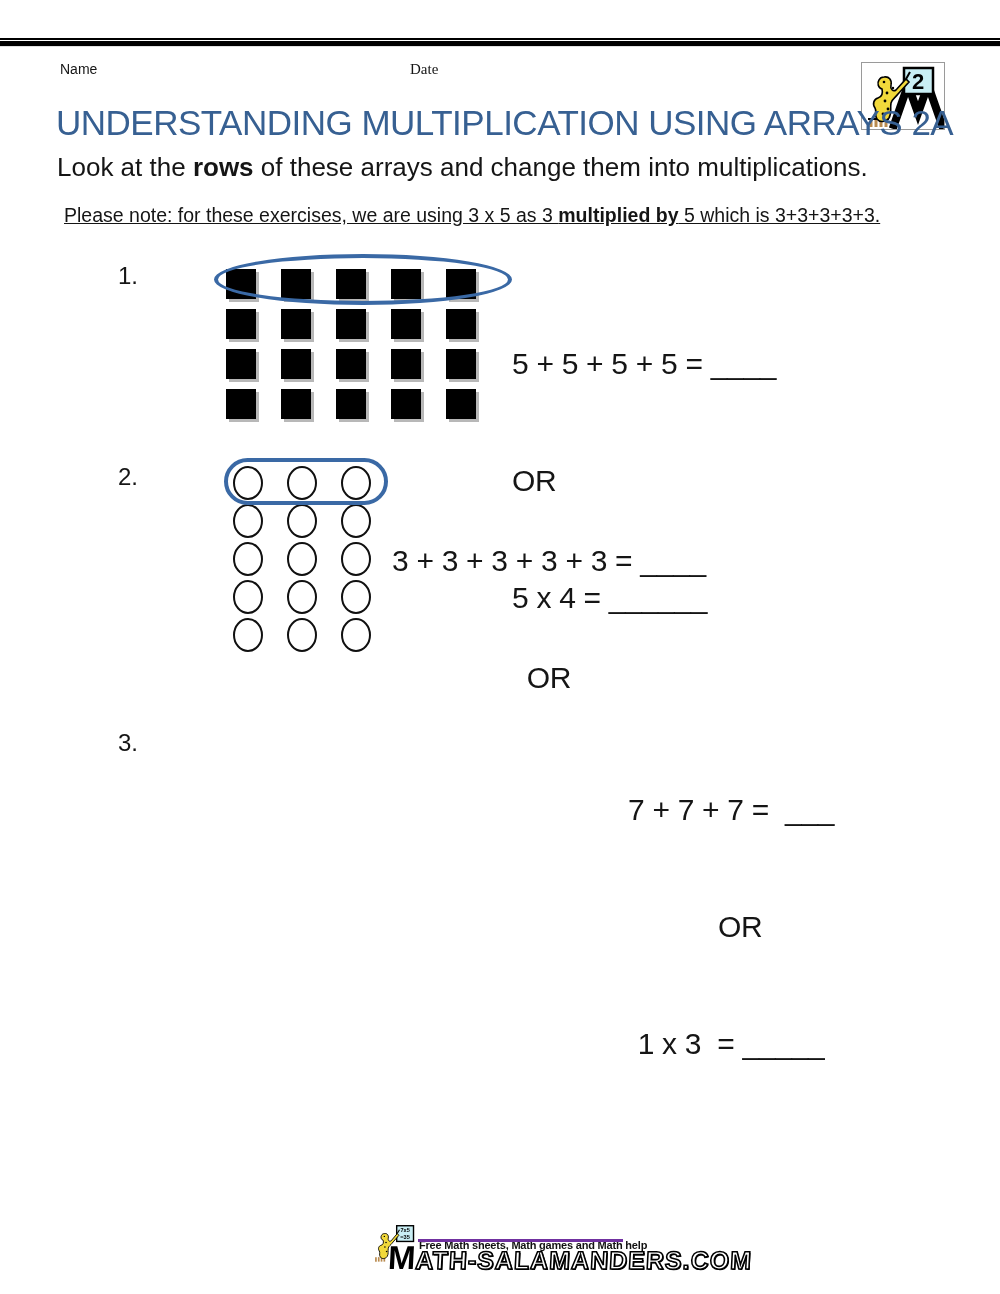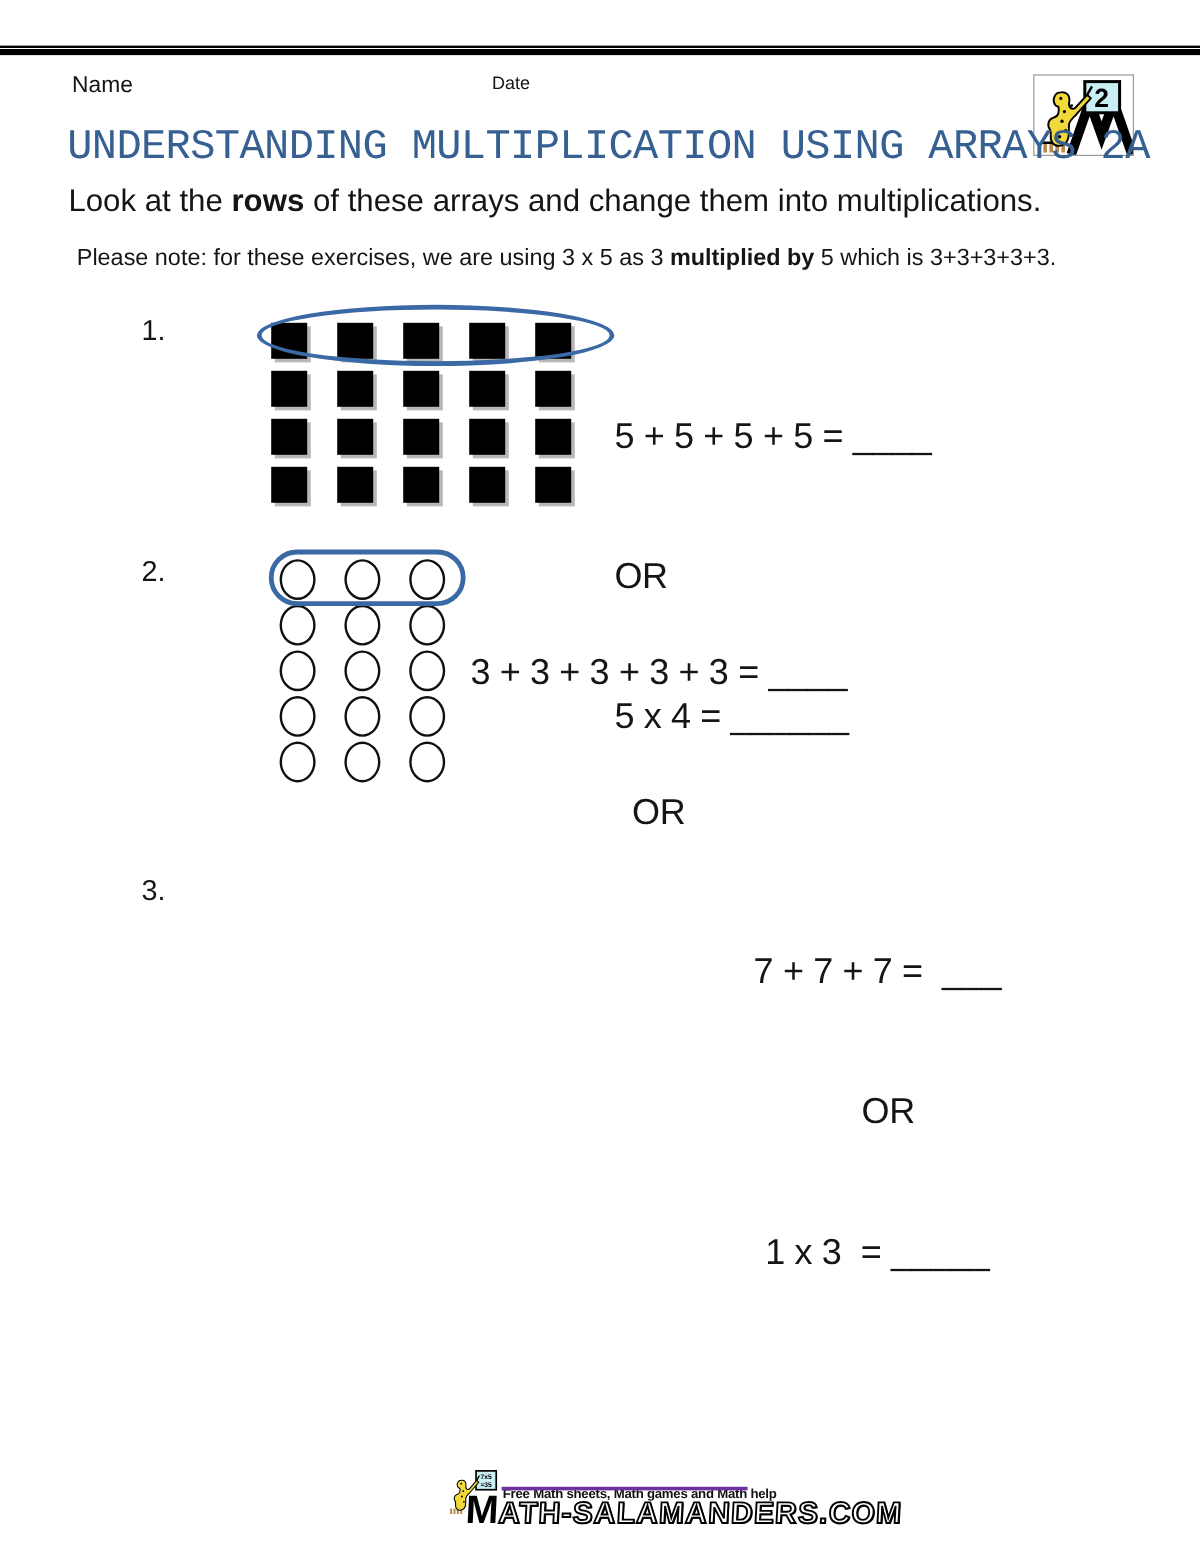--- a/index.html
+++ b/index.html
@@ -11,33 +11,33 @@
   }
   *{margin:0;padding:0;box-sizing:border-box;}
   html,body{background:#fff;}
   body{font-family:"Liberation Sans",sans-serif;color:var(--ink);}
   .page{position:relative;width:1000px;height:1294px;background:#ffffff;overflow:hidden;}
 
   
   .top-rule{position:absolute;left:0;top:38px;width:1000px;height:10px;
     background:linear-gradient(#000 0 2px,#fff 2px 3px,#000 3px 8px,#e0e0e0 8px 9px,#fff 9px 10px);}
 
-  .name-label{position:absolute;left:60px;top:61px;font-size:19px;}
-  .date-label{position:absolute;left:410px;top:61px;font-size:15px;}
+  .name-label{position:absolute;left:60px;top:61px;font-size:14px;}
+  .date-label{position:absolute;left:410px;top:61px;font-size:15px;font-family:Liberation Serif, serif;}
 
   
   .logo-box{position:absolute;left:861px;top:62px;width:84px;height:68px;background:#fff;
     border:1px solid #9a9a9a;}
   .logo-box svg{display:block;}
 
-  .title{position:absolute;left:56px;top:103px;font-family:Liberation Mono, monospace;
+  .title{position:absolute;left:56px;top:103px;font-family:Liberation Sans, sans-serif;
     font-weight:400;font-size:35px;letter-spacing:-0.5px;color:var(--title-blue);white-space:nowrap;}
 
   .instruction{position:absolute;left:57px;top:152px;font-size:26px;white-space:nowrap;}
-  .note{position:absolute;left:64px;top:204px;font-size:19.5px;white-space:nowrap;}
+  .note{position:absolute;left:64px;top:204px;font-size:19.5px;white-space:nowrap;text-decoration:underline;}
 
   .qnum{position:absolute;font-size:24px;}
 
   
   .grid-squares{position:absolute;left:226px;top:269px;display:grid;
     grid-template-columns:repeat(5,30px);grid-auto-rows:30px;gap:10px 25px;}
   .square{width:30px;height:30px;background:#000;box-shadow:3px 3px 0 var(--shadow-gray);}
 
   .ellipse-highlight{position:absolute;left:214px;top:254px;width:298px;height:51px;
     border:4px solid var(--highlight-blue);border-radius:50%;}

